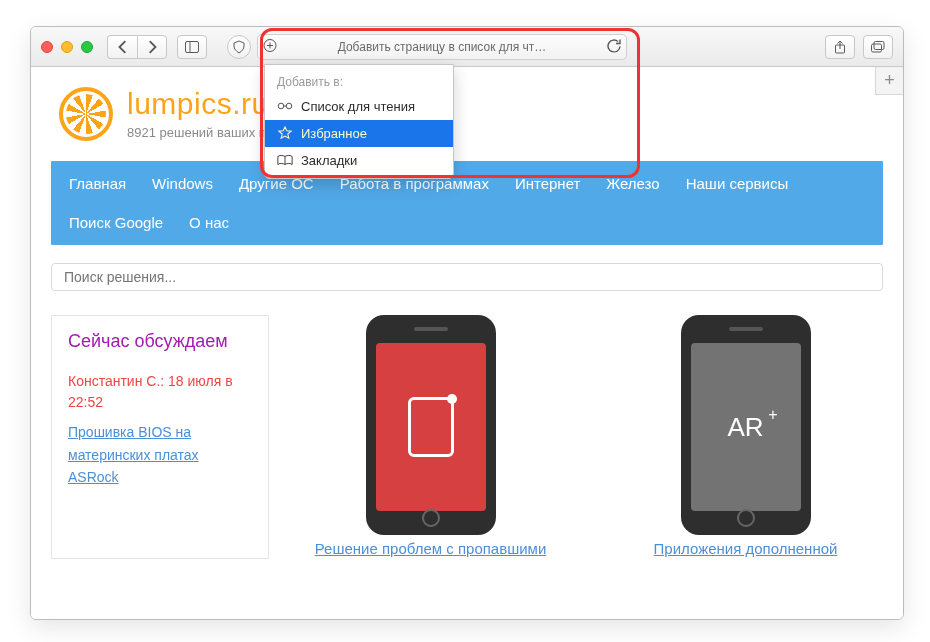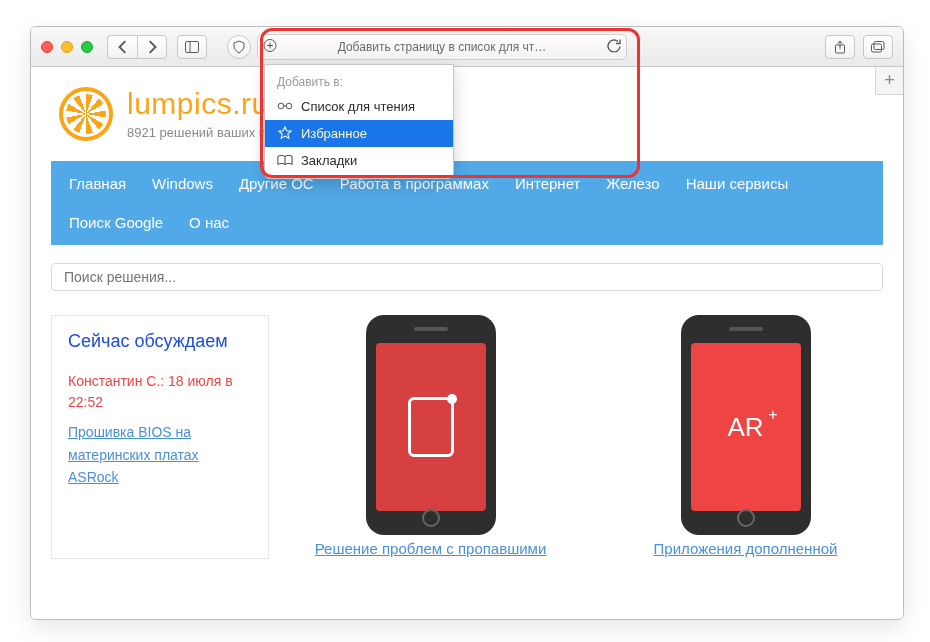--- a/index.html
+++ b/index.html
@@ -49,32 +49,32 @@
 .brand-text .tag { font-size:13px; color:#8a8a8a; margin-top:4px;}
 
 .nav { margin:10px 20px 0; background:#52a9e8; color:#fff; padding:14px 18px; display:flex; flex-wrap:wrap; gap:22px 26px; font-size:15px; border-radius:1px;}
 .nav span{cursor:pointer;}
 
 .search { margin:18px 20px 0; }
 .search input { width:100%; height:28px; border:1px solid #d9d9d9; border-radius:4px; padding:0 12px; font-size:14px; color:#888;}
 
 .cols { display:flex; gap:24px; margin:24px 20px 0;}
 .sidebar { width:218px; border:1px solid #e5e5e5; padding:14px 16px; }
-.sidebar h3 { font-weight:400; font-size:18px; color:#1d4ed8; line-height:1.3; margin-bottom:18px;}
+.sidebar h3 { font-weight:400; font-size:18px; color:#a21caf; line-height:1.3; margin-bottom:18px;}
 .sidebar .meta { font-size:14px; color:#ef4444; line-height:1.5; margin-bottom:8px;}
 .sidebar a { color:#4a90d9; font-size:14px; text-decoration:underline; line-height:1.6; display:block;}
 
 .cards { flex:1; display:flex; gap:40px; }
 .card { flex:1; text-align:center;}
 .phone { width:130px; height:220px; margin:0 auto; border-radius:18px; background:#2e2e2e; padding:28px 10px 24px; position:relative;}
 .phone::before{content:"";position:absolute;top:12px;left:50%;transform:translateX(-50%);width:34px;height:4px;background:#555;border-radius:3px;}
 .phone::after{content:"";position:absolute;bottom:8px;left:50%;transform:translateX(-50%);width:14px;height:14px;border:2px solid #666;border-radius:50%;}
 .screen { width:100%; height:100%; border-radius:4px; display:flex; align-items:center; justify-content:center; position:relative;}
 .screen.red { background:#d64040;}
-.screen.dark { background:#ef4444;}
+.screen.dark { background:#737373;}
 .card .title { margin-top:4px; color:#4a90d9; font-size:15px; line-height:1.35; text-decoration:underline;}
 
 .book-ico{width:46px;height:60px;border:3px solid #fff;border-radius:6px;position:relative;}
 .book-ico::before{content:"";position:absolute;right:-6px;top:-6px;width:10px;height:10px;border-radius:50%;background:#fff;}
 .ar-txt{color:#fff;font-size:26px;font-weight:300;position:relative;}
 .ar-txt sup{font-size:16px;position:absolute;top:-6px;right:-14px;}
 
 
 .card-wrap{position:relative;display:inline-block;}
 .droid{position:absolute;width:170px;height:170px;left:-20px;top:30px;z-index:-1;}

